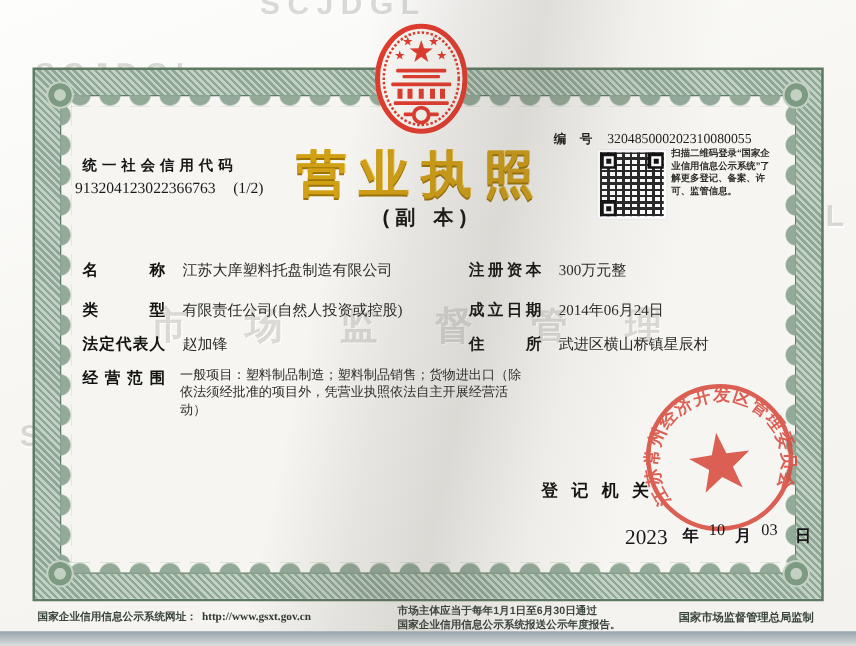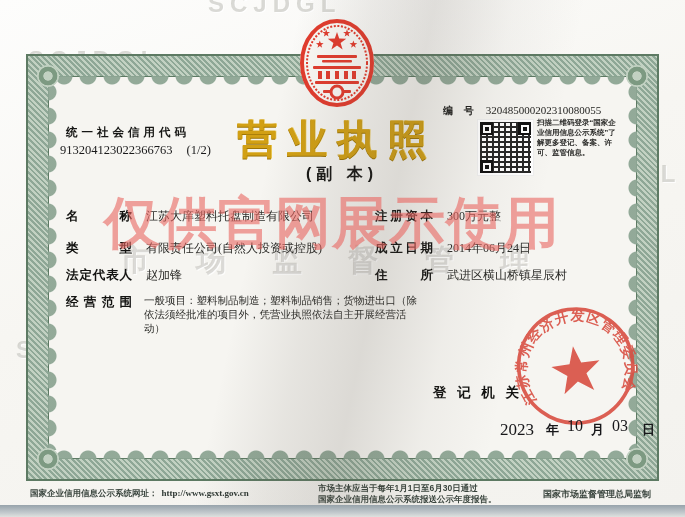--- a/index.html
+++ b/index.html
@@ -75,25 +75,25 @@
   .flabel{display:inline-block;width:66px;font-size:12.5px;font-weight:bold;color:#131311;
       text-align:justify;text-align-last:justify;flex:none;}
   .fvalue{font-size:12px;color:#2b2b28;margin-left:14px;
       font-family:"Liberation Serif","DejaVu Serif",serif;}
   .scope .fvalue{width:274px;font-size:10.5px;line-height:14px;margin-left:12px;}
   .rlabel{width:58px;}
   
   .registry{position:absolute;left:433px;top:384px;z-index:5;font-size:13.5px;font-weight:bold;
       color:#131311;width:86px;text-align:justify;text-align-last:justify;}
   .seal{position:absolute;left:506px;top:296px;z-index:45;opacity:.9;transform:rotate(-8deg);}
-  .dateline{position:absolute;left:500px;top:420px;z-index:46;display:flex;align-items:center;
+  .dateline{position:absolute;left:500px;top:420px;z-index:46;display:flex;align-items:flex-start;
       color:#17171a;font-family:"Liberation Serif","DejaVu Serif",serif;}
   .dateline .yr{font-size:17px;}
   .dateline .un{font-size:13px;font-weight:bold;font-family:"Liberation Sans",sans-serif;}
-  .dateline .dg{font-size:16px;position:relative;top:-4px;}
+  .dateline .dg{font-size:13px;position:relative;top:-4px;}
   .g8{width:8px;} .g12{width:12px;} .g14{width:14px;}
   
   .footer{position:absolute;left:0;top:482px;width:685px;z-index:5;color:#39443d;}
   .f-left{position:absolute;left:30px;top:6px;font-size:8.5px;font-weight:bold;display:flex;gap:4px;}
   .f-left .url{font-size:9px;font-family:"Liberation Serif",serif;font-weight:bold;color:#2e3833;}
   .f-mid{position:absolute;left:318px;top:1px;font-size:8.5px;line-height:10.5px;font-weight:bold;}
   .f-right{position:absolute;left:543px;top:6px;font-size:9px;font-weight:bold;}
 </style>
 </head>
 <body>
@@ -232,21 +232,20 @@
       <span class="g8"></span>
       <span class="dg">10</span>
       <span class="g8"></span>
       <span class="un">月</span>
       <span class="g8"></span>
       <span class="dg">03</span>
       <span class="g14"></span>
       <span class="un">日</span>
     </div>
 
-    <div class="wm-red">仅供官网展示使用</div>
 
     <div class="footer">
       <div class="f-left">
         <span>国家企业信用信息公示系统网址：</span>
         <span class="url">http://www.gsxt.gov.cn</span>
       </div>
       <div class="f-mid">
         <div>市场主体应当于每年1月1日至6月30日通过</div>
         <div>国家企业信用信息公示系统报送公示年度报告。</div>
       </div>

